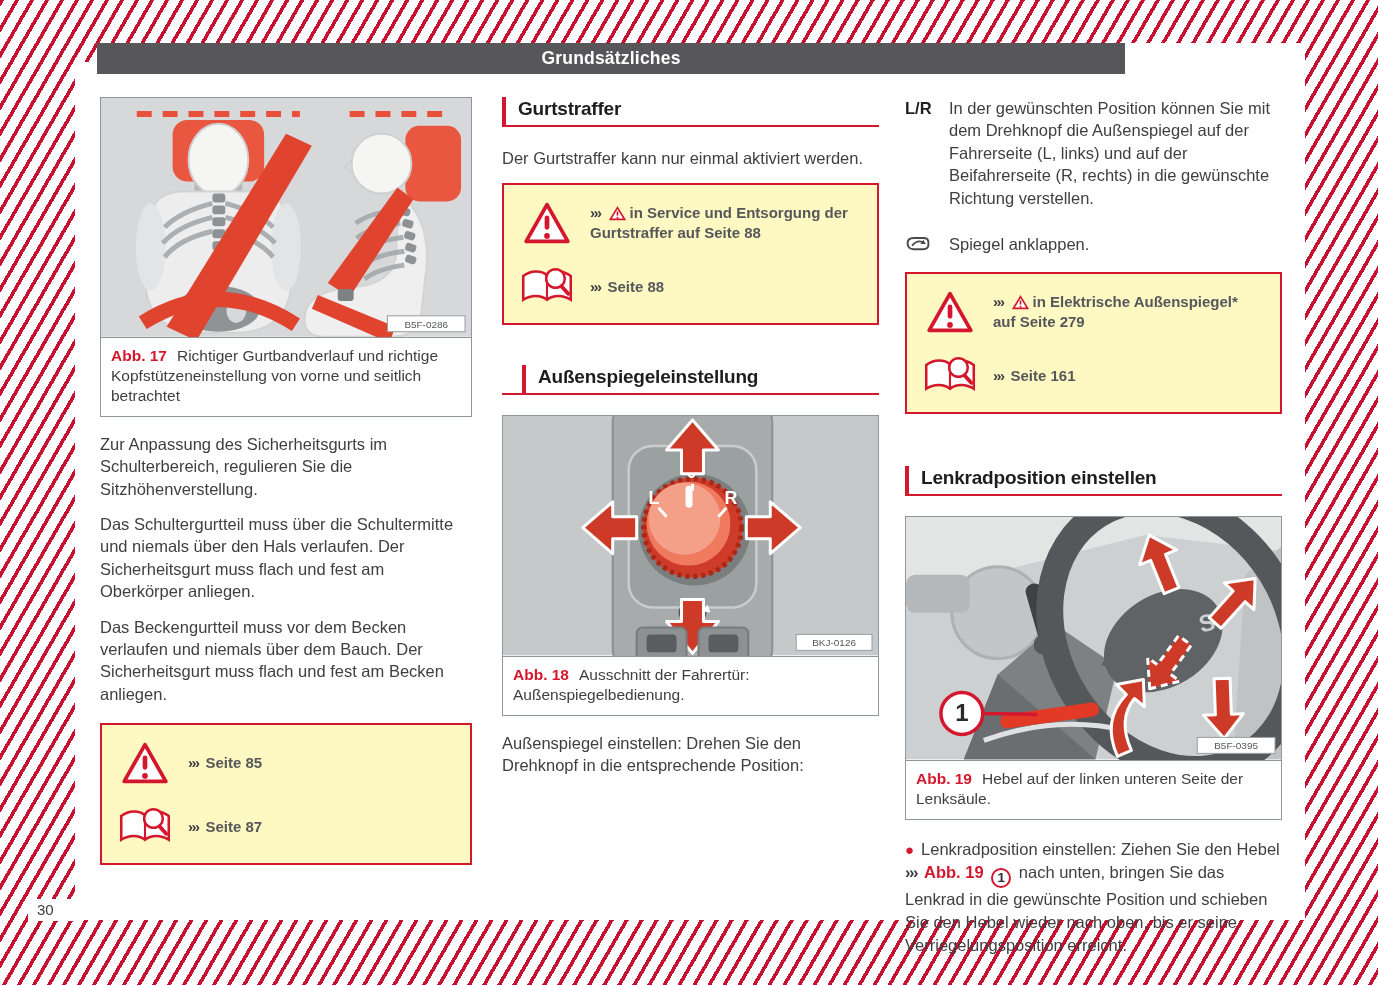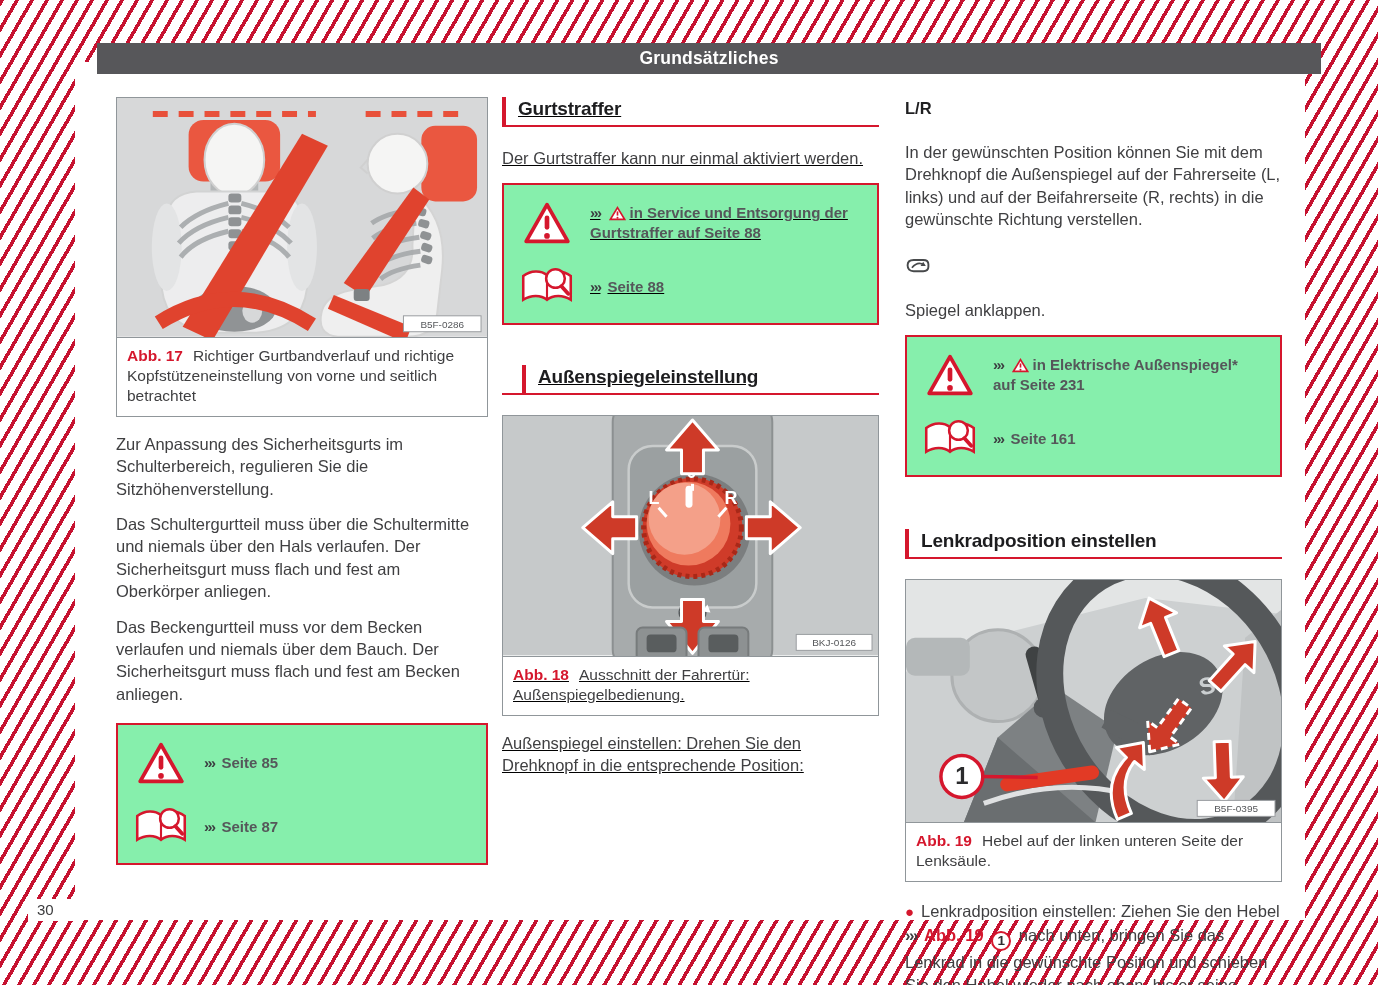--- a/index.html
+++ b/index.html
@@ -5,53 +5,53 @@
   * { margin:0; padding:0; box-sizing:border-box; }
   html,body { width:1378px; height:985px; }
   body {
     position:relative; overflow:hidden;
     font-family:"Liberation Sans", sans-serif;
     background:repeating-linear-gradient(120deg, #c61230 0 3.6px, #ffffff 3.6px 13px);
   }
   .page-white { position:absolute; left:75px; top:62px; width:1230px; height:858px; background:#fff; }
   .bar-strip  { position:absolute; left:97px; top:43px; width:1208px; height:20px; background:#fff; }
   .header-bar {
-    position:absolute; left:97px; top:43px; width:1224px; height:31px;
+    position:absolute; left:97px; top:43px; width:1028px; height:31px;
     background:#57575a; color:#fff; font-size:17.5px; font-weight:700;
     display:flex; align-items:center; justify-content:center; letter-spacing:.2px;
   }
   .pagenum-tab { position:absolute; left:28px; top:899px; width:47px; height:22px; background:#fff;
     font-size:15px; color:#3c3c3e; padding-left:9px; line-height:22px; }
 
   .col { position:absolute; top:97px; }
-  #col1 { left:116px; width:372px; }
-  #col2 { left:502px; width:377px;text-decoration:underline; }
+  #col1 { left:100px; width:372px; }
+  #col2 { left:502px; width:377px; }
   #col3 { left:905px; width:377px; }
 
   .body-text { font-size:16.5px; line-height:22.4px; color:#3f3f41; margin-bottom:13px; }
   .section { border-bottom:2px solid #d5172d; margin-bottom:20px; }
   .section h2 { border-left:4px solid #d5172d; padding:1px 0 5px 12px;
     font-size:19px; font-weight:700; color:#1d1d1f; letter-spacing:-.2px; }
   .mt40 { margin-top:40px;padding-left:20px; } .mt52 { margin-top:52px; }
 
   .figure-box { border:1.5px solid #90969a; background:#fff; }
   .figure-box svg.illu { display:block; width:100%; }
   .fig-caption { border-top:1.5px solid #90969a; padding:8px 10px 10px 10px;
     font-size:15.5px; line-height:20px; color:#3f3f41; }
   .fig-label { color:#d5172d; font-weight:700; margin-right:10px; }
 
-  .warn-box { border:2.2px solid #d5172d; background:#86efac; padding:12px 10px 14px 0; margin-top:14px; }
+  .warn-box { border:2.2px solid #d5172d; background:#fef9c3; padding:12px 10px 14px 0; margin-top:14px; }
   .warn-row { display:flex; align-items:center; }
   .warn-row + .warn-row { margin-top:16px; }
   .warn-icon-cell { width:86px; flex:0 0 86px; display:flex; justify-content:center; align-items:center; }
   .warn-text { flex:1; font-size:15px; font-weight:700; color:#55575a; line-height:20px; padding-right:6px; }
   .chev { font-weight:700; letter-spacing:-1.5px; margin-right:7px; color:#3b3d40; }
   .inline-tri { vertical-align:-3px; margin:0 4px 0 1px; }
 
-  .def-row { display:flex;flex-direction:column; }
+  .def-row { display:flex; }
   .def-term { width:44px; flex:0 0 44px; font-size:16.5px; font-weight:700; color:#1f1f21; line-height:22.4px; }
   .def-text { flex:1; font-size:16.5px; line-height:22.4px; color:#3f3f41; }
   .fold-row { margin-top:24px; align-items:flex-start; }
   .fold-row .def-term { padding-top:2px; }
 
   .bullet-para { margin-top:18px; font-size:16.5px; line-height:22.6px; color:#3f3f41; }
   .red-bullet { color:#d5172d; font-size:15px; margin-right:7px; }
   .red-ref { color:#d5172d; font-weight:700; }
   .circ-one { display:inline-block; width:20px; height:20px; border:2px solid #d5172d; border-radius:50%;
     text-align:center; line-height:16px; font-size:13.5px; font-weight:700; color:#2d2d2f;
@@ -290,21 +290,21 @@
         <svg viewBox="0 0 60 56" width="50" height="52">
             <path d="M30 6 L55 50 H5 Z" fill="#fff" stroke="#d5172d" stroke-width="4.5" stroke-linejoin="round"></path>
             <rect x="27.2" y="19" width="5.6" height="17" rx="2.8" fill="#d5172d"></rect>
             <circle cx="30" cy="43.5" r="3.4" fill="#d5172d"></circle>
           </svg>
       </div>
       <div class="warn-text"><span class="chev">›››</span><svg class="inline-tri" viewBox="0 0 20 18" width="17" height="15">
             <path d="M10 2 L18.5 16 H1.5 Z" fill="#fff" stroke="#d5172d" stroke-width="2"></path>
             <line x1="10" y1="6.5" x2="10" y2="11.5" stroke="#d5172d" stroke-width="2"></line>
             <circle cx="10" cy="14" r="1.2" fill="#d5172d"></circle>
-          </svg><span>in Elektrische Außenspiegel* auf Seite 231</span></div>
+          </svg><span>in Elektrische Außenspiegel* auf Seite 279</span></div>
     </div>
     <div class="warn-row">
       <div class="warn-icon-cell">
         <svg viewBox="0 0 66 50" width="56" height="44">
             <path d="M5 12 C14 5 26 5 33 11 C40 5 52 5 61 12 L61 40 C52 34 40 34 33 40 C26 34 14 34 5 40 Z" fill="#fff" stroke="#d5172d" stroke-width="3"></path>
             <line x1="33" y1="11" x2="33" y2="40" stroke="#d5172d" stroke-width="2.5"></line>
             <circle cx="43" cy="15" r="11" fill="#fff" stroke="#d5172d" stroke-width="3"></circle>
             <line x1="50" y1="24" x2="58" y2="33" stroke="#d5172d" stroke-width="4.5" stroke-linecap="round"></line>
           </svg>
       </div>

